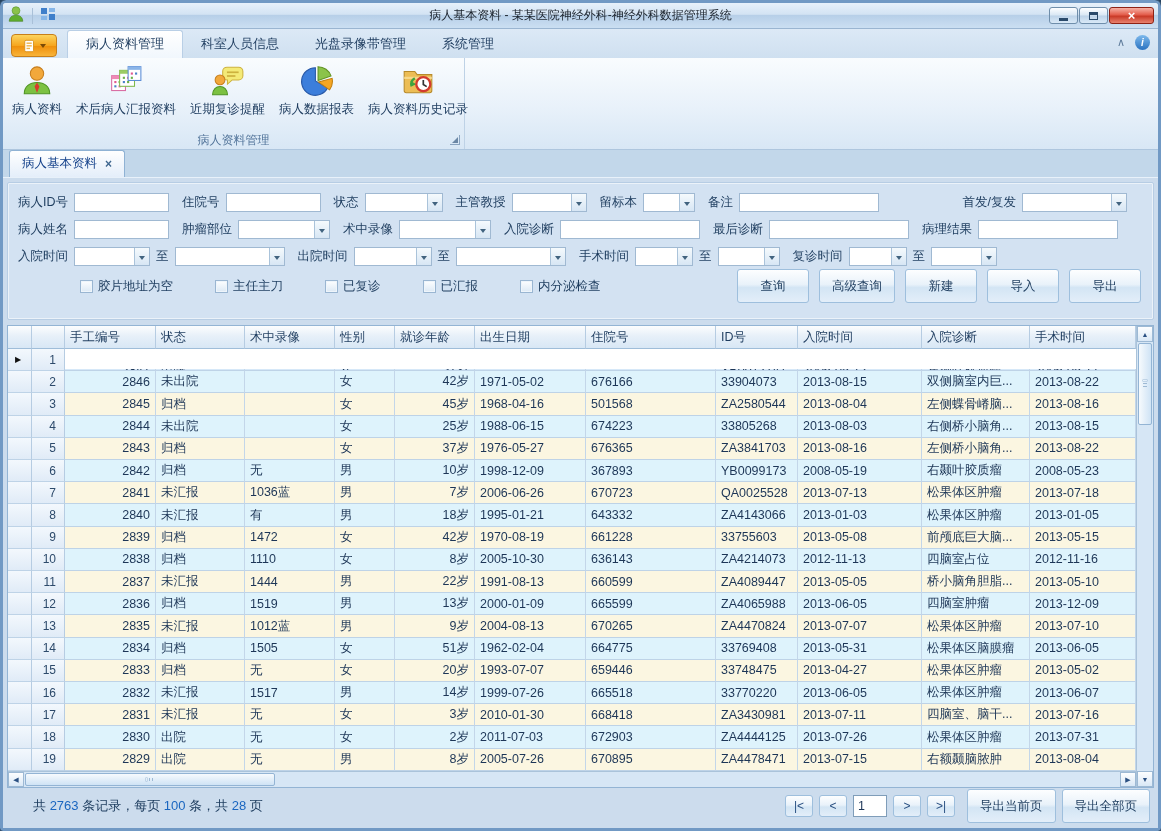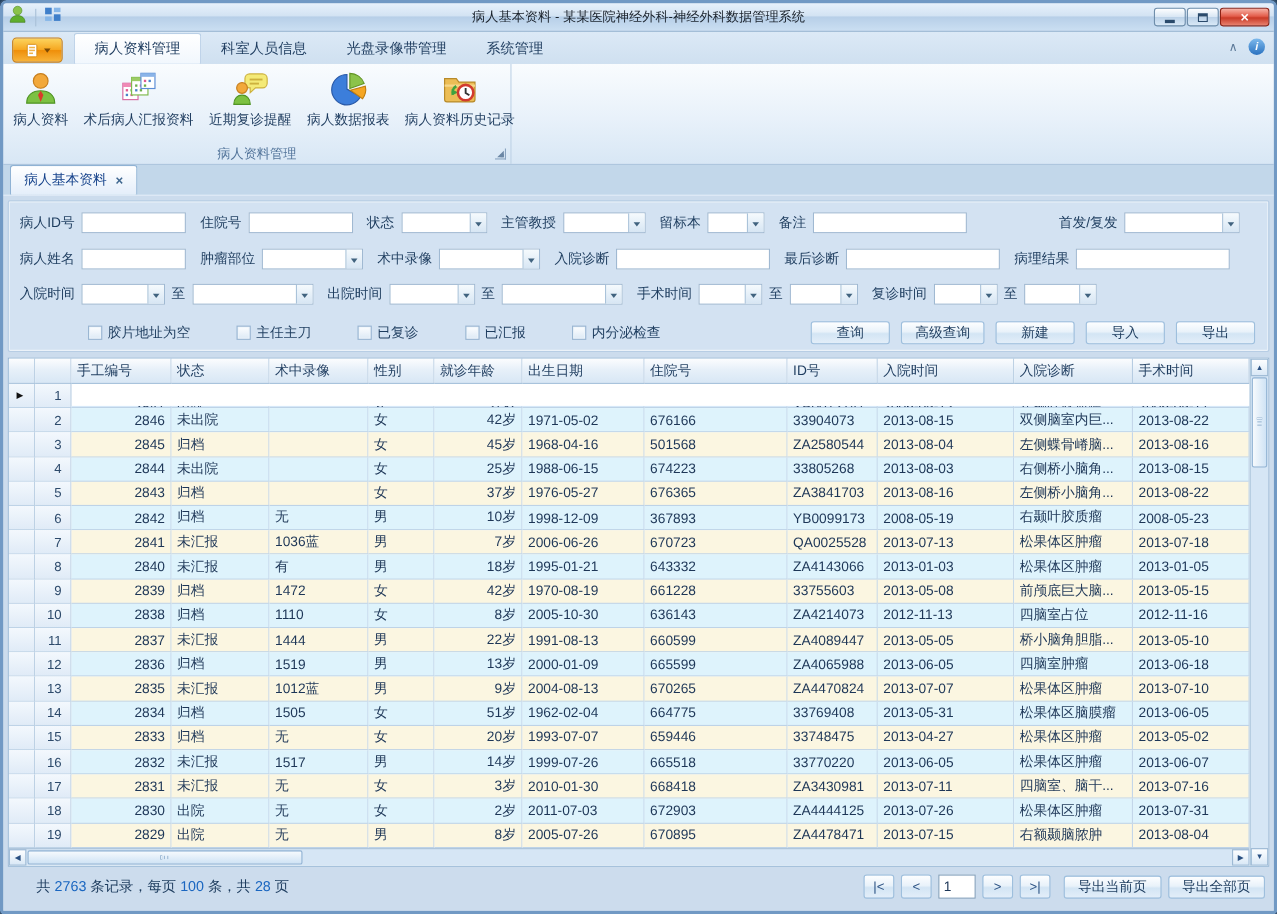--- a/index.html
+++ b/index.html
@@ -34,36 +34,36 @@
   .rlabel{font-size:12.5px;color:#1e3c5f;margin-top:3px;white-space:nowrap;}
   .rgroup-footer{height:18px;display:flex;align-items:center;justify-content:center;position:relative;color:#52749a;font-size:12px;}
   .launcher{position:absolute;right:4px;bottom:4px;width:10px;height:10px;border:1px solid #8aa4c0;border-top:none;border-left:none;cursor:default;}
   .launcher::after{content:"";position:absolute;right:1px;bottom:1px;border:3px solid transparent;border-right-color:#6b87a5;border-bottom-color:#6b87a5;}
   
   .doctabs{height:42px;flex:0 0 26px;background:#c2d7ea;display:flex;align-items:flex-end;padding:0 6px;border-bottom:1px solid #e8f1fa;}
   .dtab{display:flex;align-items:center;gap:8px;padding:4px 12px 5px;background:linear-gradient(#ffffff,#e4eefa);border:1px solid #8fb2d4;border-bottom:none;border-radius:3px 3px 0 0;font-size:12.5px;color:#15428b;cursor:default;}
   .dtab-close{color:#3f678f;font-size:12px;font-weight:bold;line-height:1;cursor:default;}
   
   .content{flex:1;display:flex;flex-direction:column;padding:4px;background:#ccdced;overflow:hidden;}
-  .filterpanel{flex:0 0 138px;background:#d3e2f2;border:1px solid #b7cde4;border-radius:2px;box-shadow:inset 0 0 0 1px rgba(255,255,255,.55);padding:6px 10px 0;display:flex;flex-direction:column;justify-content:space-between;}
+  .filterpanel{flex:0 0 138px;background:#d3e2f2;border:1px solid #b7cde4;border-radius:2px;box-shadow:inset 0 0 0 1px rgba(255,255,255,.55);padding:6px 10px 0;display:flex;flex-direction:column;}
   .frow{height:27px;display:flex;align-items:center;}
   .ff{display:flex;align-items:center;margin-right:13px;}
   .ff label{font-size:12.5px;color:#1d3c5e;margin-right:6px;white-space:nowrap;}
   .ti{height:19px;border:1px solid #a0b9d2;background:#fff;font-size:12px;padding:0 3px;color:#1d3c5e;}
   .cb{display:inline-flex;height:19px;background:#fff;border:1px solid #a0b9d2;}
   .cbtxt{flex:1;font-style:normal;font-size:12px;padding:2px 3px;color:#1d3c5e;}
   .cbbtn{width:15px;flex:0 0 15px;background:linear-gradient(#f5fafd,#d7e6f4);border-left:1px solid #aac3da;position:relative;cursor:default;}
   .cbbtn::after{content:"";position:absolute;left:4px;top:8px;border:3px solid transparent;border-top:4px solid #41637f;}
   .tolbl{font-size:12.5px;color:#1d3c5e;margin:0 6px;}
   .chkrow{height:32px;display:flex;align-items:center;padding-left:62px;}
   .chk{display:flex;align-items:center;margin-right:42px;cursor:default;}
   .chk .box{width:13px;height:13px;border:1px solid #9ab6d2;background:linear-gradient(#fdfeff,#dcE9f5);box-shadow:inset 0 0 0 1px #eef5fb;margin-right:5px;}
   .chk em{font-style:normal;font-size:12.5px;color:#1d3c5e;white-space:nowrap;}
   .actbtns{margin-left:auto;display:flex;gap:10px;padding-right:2px;}
-  .btn{min-width:72px;height:21px;border:1px solid #9ebfdd;border-radius:3px;background:linear-gradient(#fdfeff,#e9f2fa 45%,#d3e5f4 55%,#e3eef9);font-size:12.5px;color:#1d3c5e;display:flex;align-items:center;justify-content:center;padding:0 12px;cursor:default;white-space:nowrap;}
+  .btn{min-width:72px;height:34px;border:1px solid #9ebfdd;border-radius:3px;background:linear-gradient(#fdfeff,#e9f2fa 45%,#d3e5f4 55%,#e3eef9);font-size:12.5px;color:#1d3c5e;display:flex;align-items:center;justify-content:center;padding:0 12px;cursor:default;white-space:nowrap;}
   
   .grid{flex:1;margin-top:5px;border:1px solid #93b4d4;background:#fff;display:flex;flex-direction:column;overflow:hidden;}
   .gmain{flex:1;display:flex;overflow:hidden;}
   .gcols{flex:1;display:flex;flex-direction:column;overflow:hidden;}
   .ghead{height:23px;flex:0 0 23px;display:flex;}
   .hc{background:linear-gradient(#fcfdfe,#e7f0f9 45%,#d8e7f5);border-right:1px solid #b6cce2;border-bottom:1px solid #9fbdd9;font-size:12.5px;color:#1e3c5f;display:flex;align-items:center;padding-left:5px;overflow:hidden;white-space:nowrap;}
   .gbody{flex:1;display:flex;flex-direction:column;}
   .grow{flex:1;display:flex;min-height:0;}
   .gc{display:flex;align-items:center;padding-left:5px;border-right:1px solid #c3d6e9;border-bottom:1px solid #bed3e7;font-size:12.5px;color:#1d3657;overflow:hidden;white-space:nowrap;}
   .ra{justify-content:flex-end;padding-right:5px;padding-left:2px;}
@@ -608,21 +608,21 @@
                 <span class="gc c2 ra">2836</span>
                 <span class="gc c3">归档</span>
                 <span class="gc c4">1519</span>
                 <span class="gc c5">男</span>
                 <span class="gc c6 ra">13岁</span>
                 <span class="gc c7">2000-01-09</span>
                 <span class="gc c8">665599</span>
                 <span class="gc c9">ZA4065988</span>
                 <span class="gc c10">2013-06-05</span>
                 <span class="gc c11">四脑室肿瘤</span>
-                <span class="gc c12">2013-06-18</span>
+                <span class="gc c12">2013-12-09</span>
               </div>
               <div class="grow alt-cream">
                 <span class="gc c0 sel-cell"></span>
                 <span class="gc c1 num-cell">13</span>
                 <span class="gc c2 ra">2835</span>
                 <span class="gc c3">未汇报</span>
                 <span class="gc c4">1012蓝</span>
                 <span class="gc c5">男</span>
                 <span class="gc c6 ra">9岁</span>
                 <span class="gc c7">2004-08-13</span>

